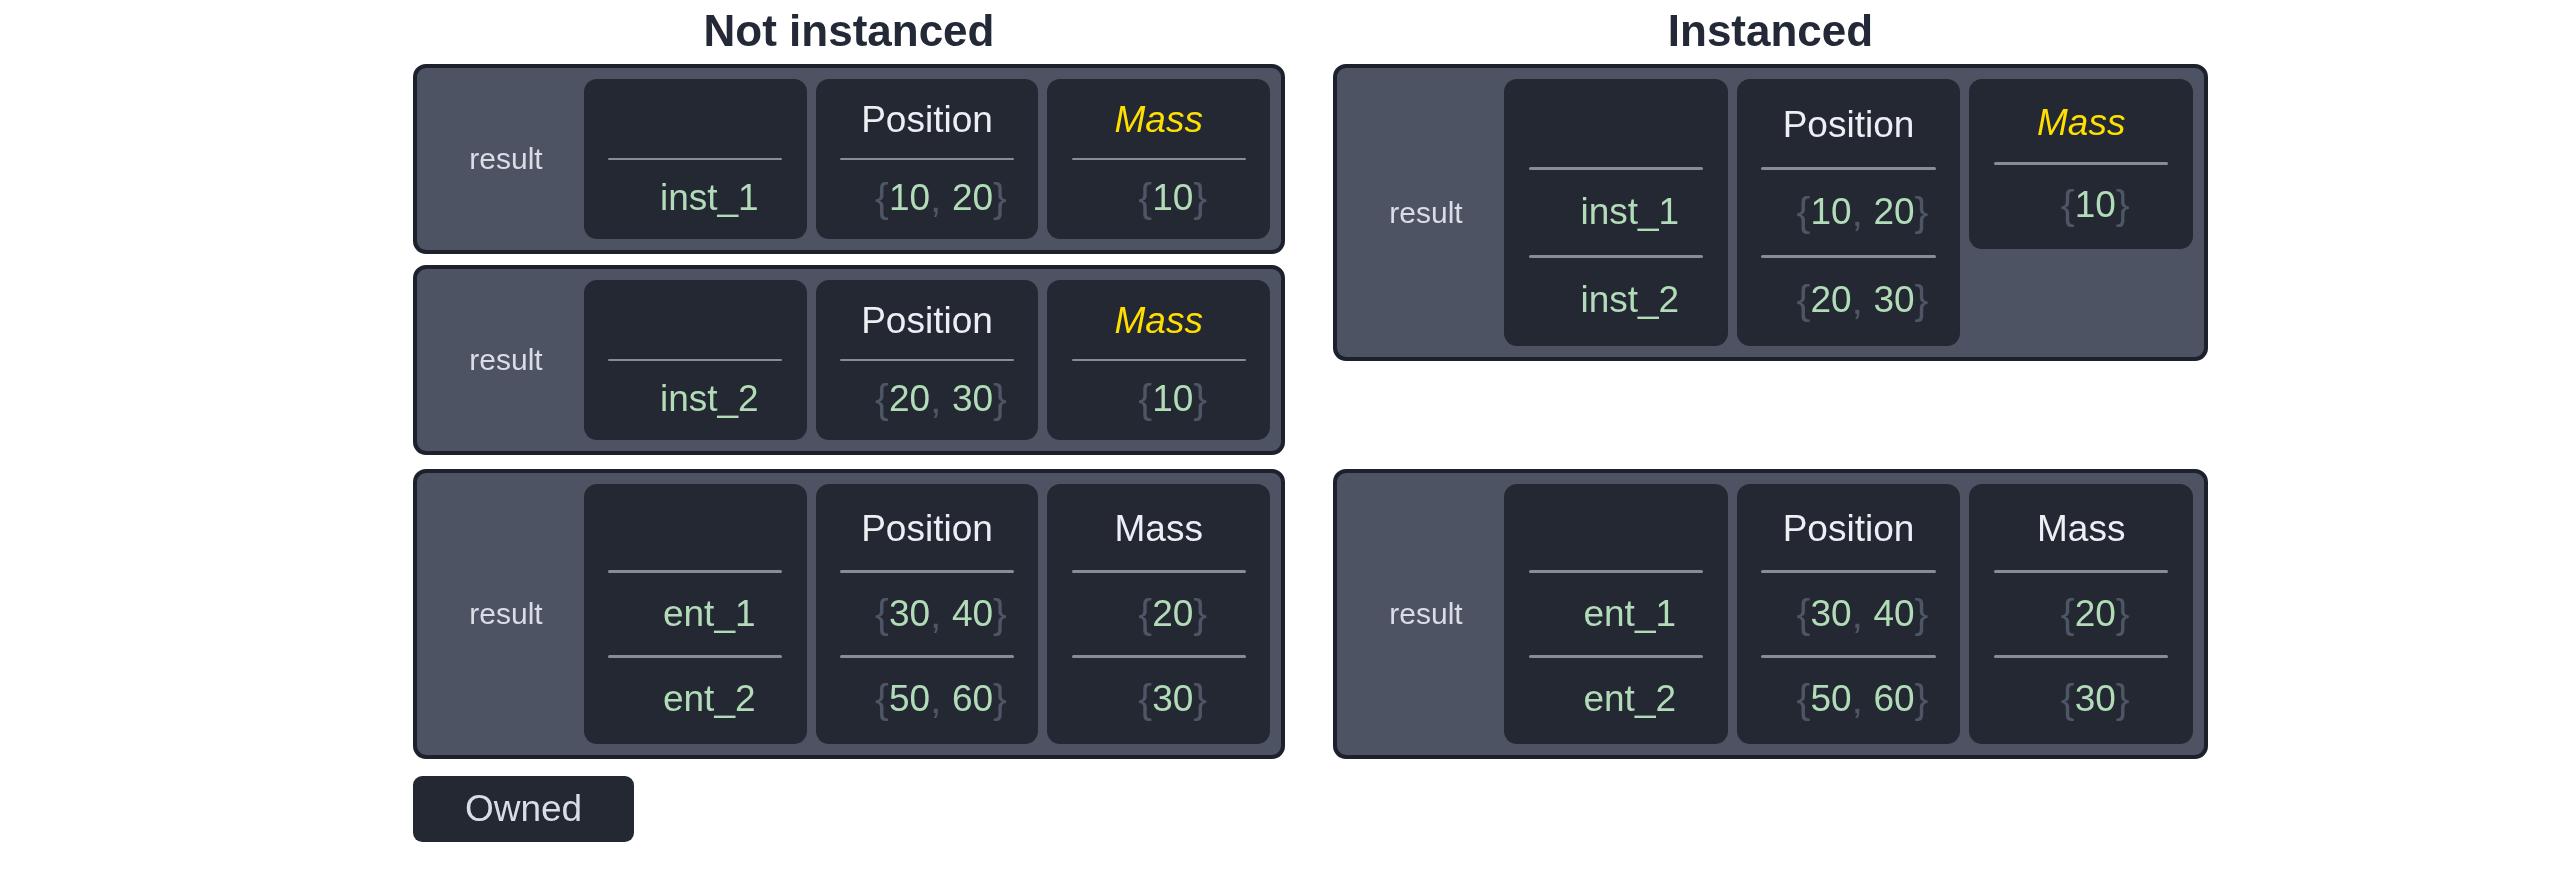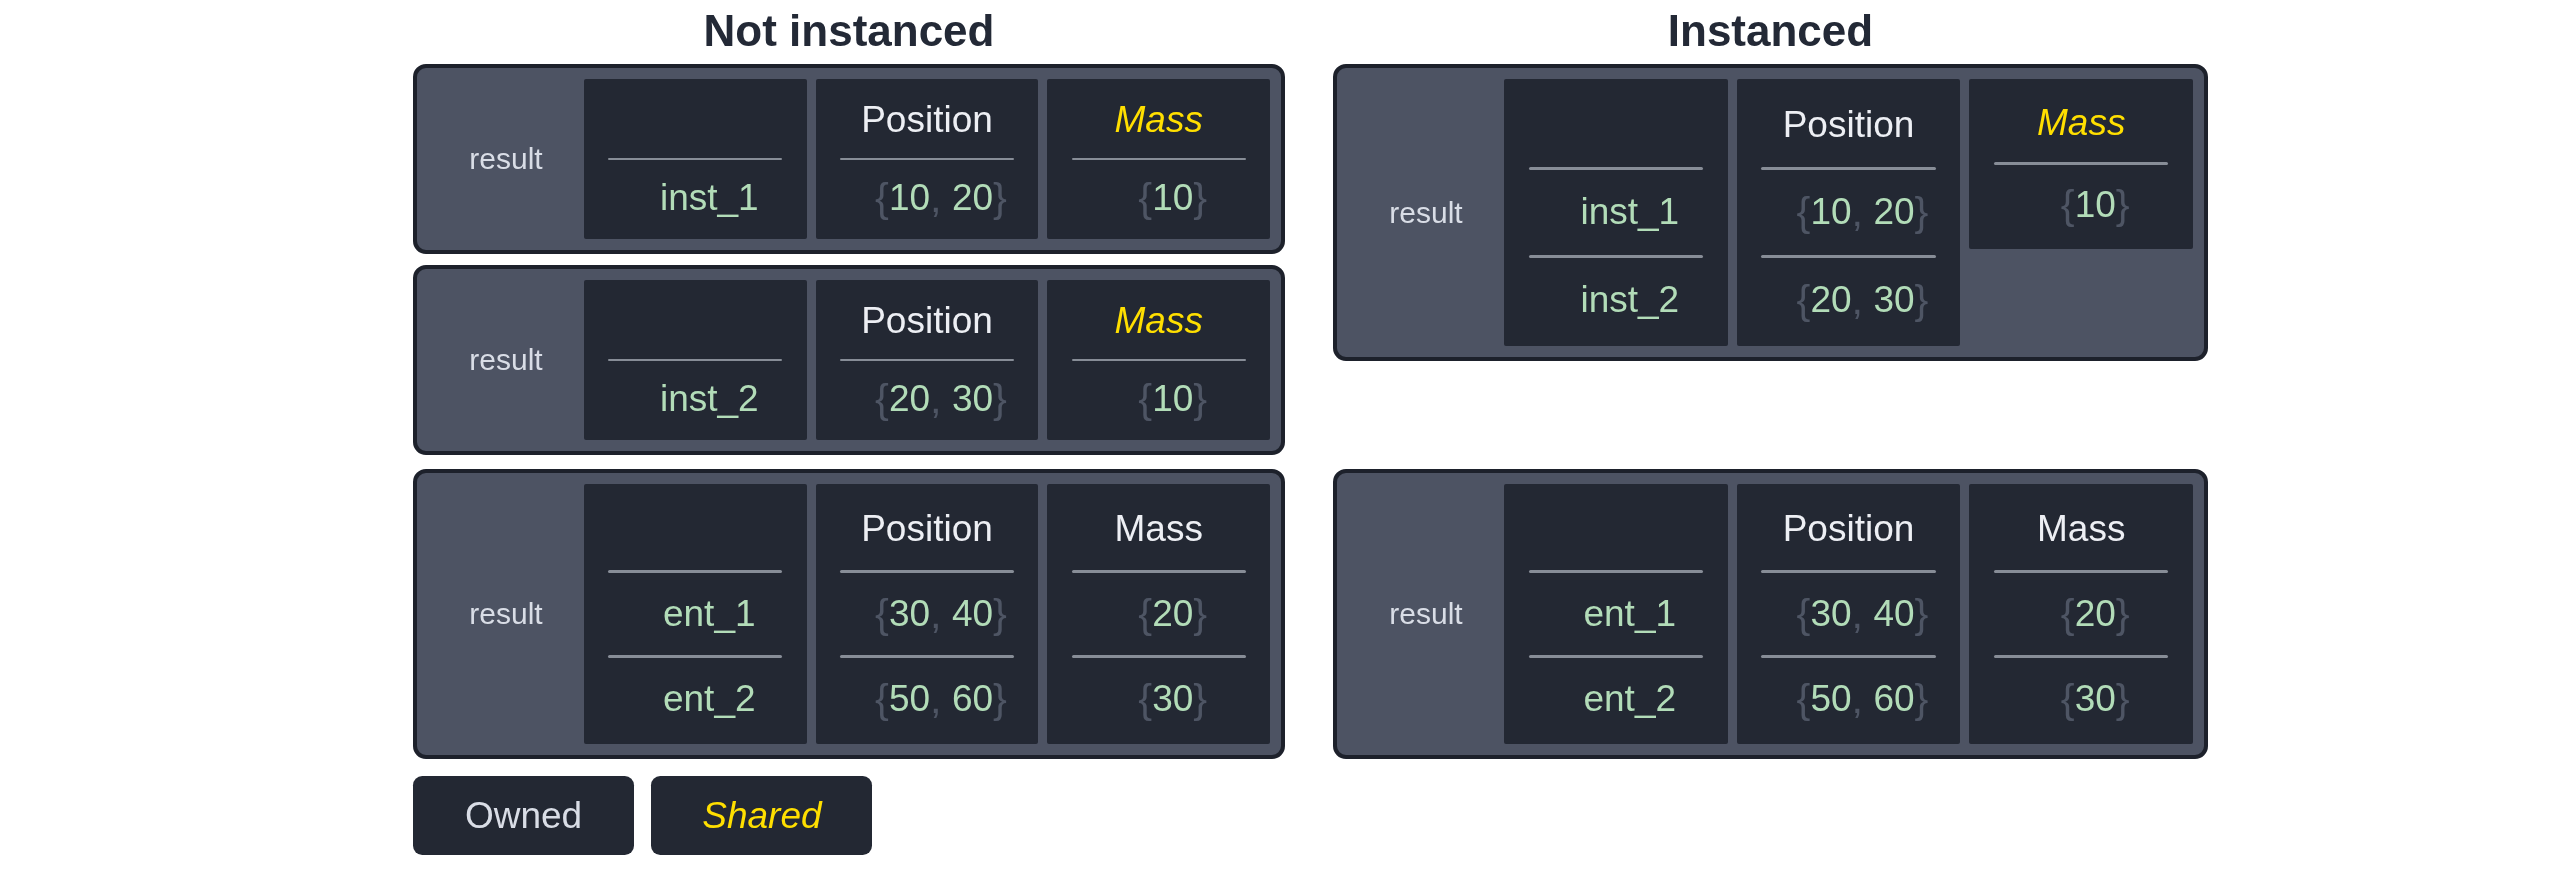--- a/index.html
+++ b/index.html
@@ -62,21 +62,21 @@
   }
   .cols{
     flex:1;
     display:flex;
     gap:9.2px;
     align-items:stretch;
   }
   .col{
     flex:1 1 0;
     background:var(--cell-bg);
-    border-radius:2px;
+    border-radius:13px;
     display:flex;
     flex-direction:column;
     padding:3.7px 0;
   }
   .col.short{
     height:63.5%;
     align-self:flex-start;
   }
   .cell{
     flex:1 1 0;
@@ -99,21 +99,21 @@
     background:var(--divider);
   }
 
   .legend{
     position:absolute;
     left:413px;top:776px;
     display:flex;
     gap:17.4px;
   }
   .chip{
-    width:221px;height:79px;
+    width:221px;height:66px;
     background:var(--cell-bg);
     border-radius:9.2px;
     display:flex;
     align-items:center;
     justify-content:center;
     font-size:37px;
     color:var(--result-text);
   }
   .chip.shared{color:var(--shared-text);font-style:italic;}
 </style>
@@ -238,17 +238,16 @@
           <div class="divider"></div>
           <div class="cell value"><span class="punct">{</span>20<span class="punct">}</span></div>
           <div class="divider"></div>
           <div class="cell value"><span class="punct">{</span>30<span class="punct">}</span></div>
         </div>
       </div>
     </section>
 
   <div class="legend">
     <div class="chip">Owned</div>
-    <div class="chip shared">Shared</div>
   </div>
 
 </main>
 
 
 </body></html>

